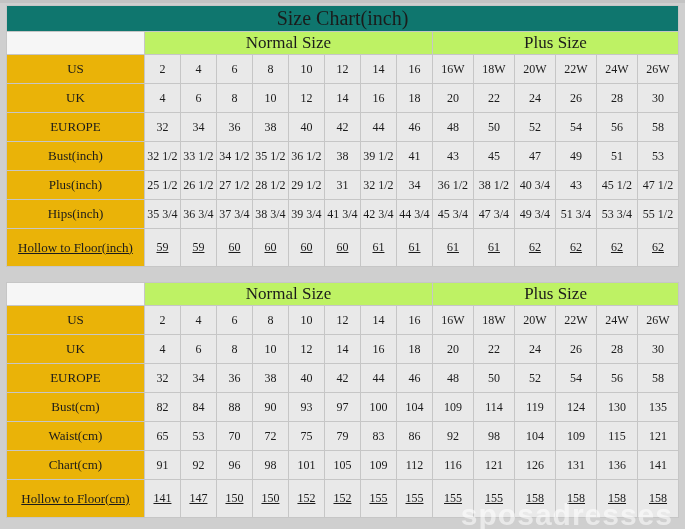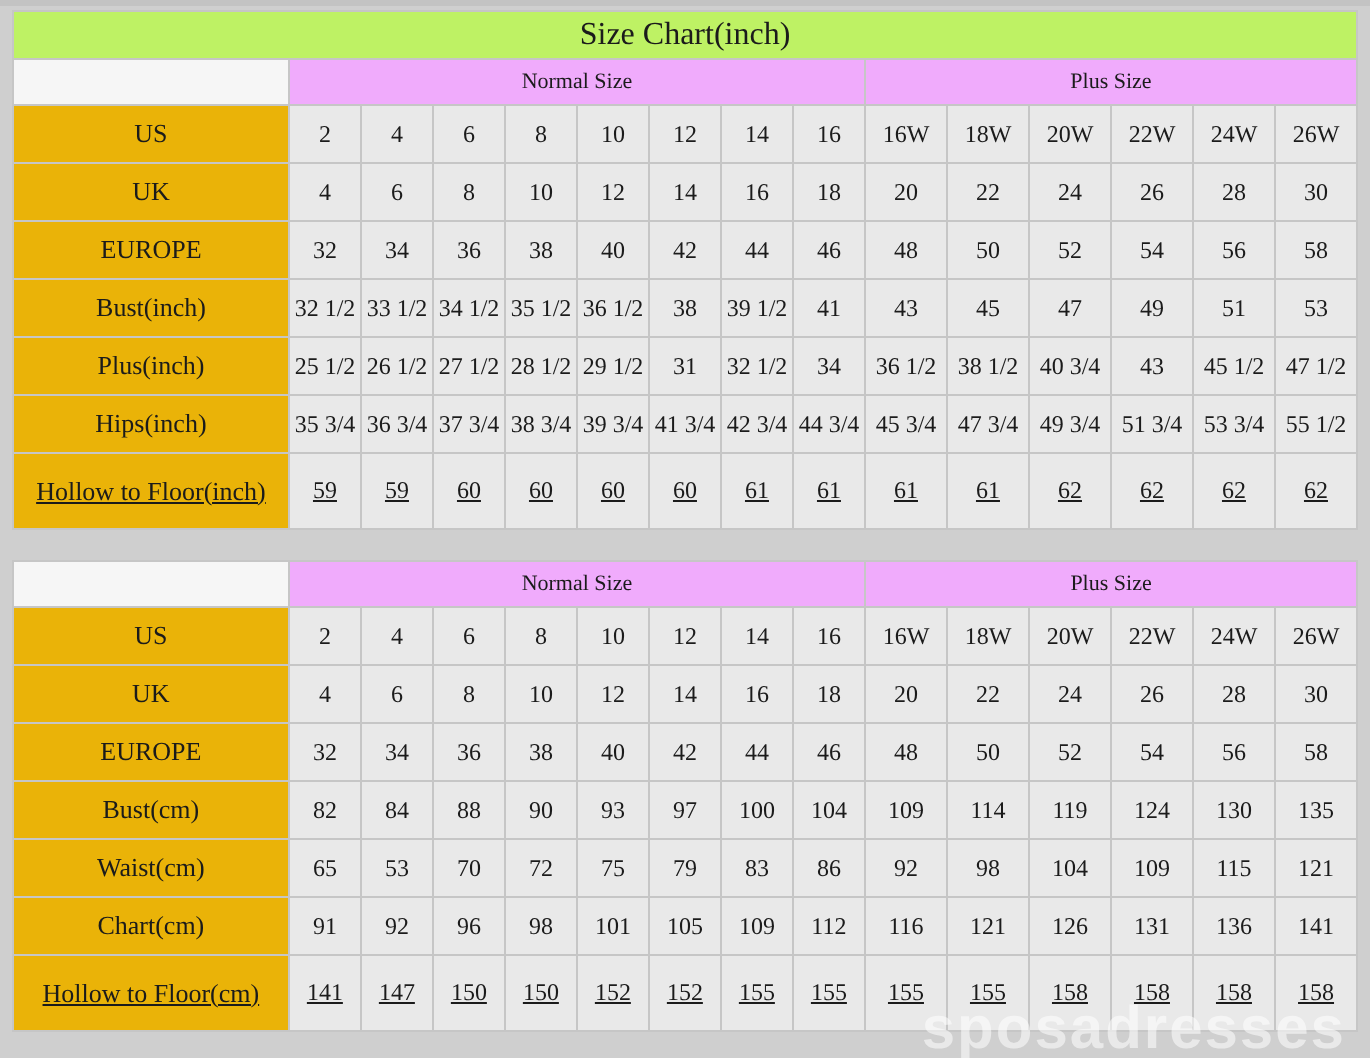--- a/index.html
+++ b/index.html
@@ -28,27 +28,27 @@
     border:1px solid #c6c6c6;
     text-align:center;
     vertical-align:middle;
     overflow:hidden;
     white-space:nowrap;
   }
   .c-label{width:138px;}
   .c-normal{width:36px;}
   .c-plus{width:41px;}
   .title-cell{
+    background:#0f766e;
+    font-size:20px;
+    height:21px;
+  }
+  .group-cell{
     background:#bef264;
-    font-size:16px;
-    height:21px;
-  }
-  .group-cell{
-    background:#f0abfc;
-    font-size:11px;
+    font-size:17px;
     height:20px;
   }
   .corner-cell{background:#f6f6f6;}
   .label-cell{
     background:#eab308;
     font-size:13px;
   }
   .data-cell{
     background:#e9e9e9;
     font-size:12px;

